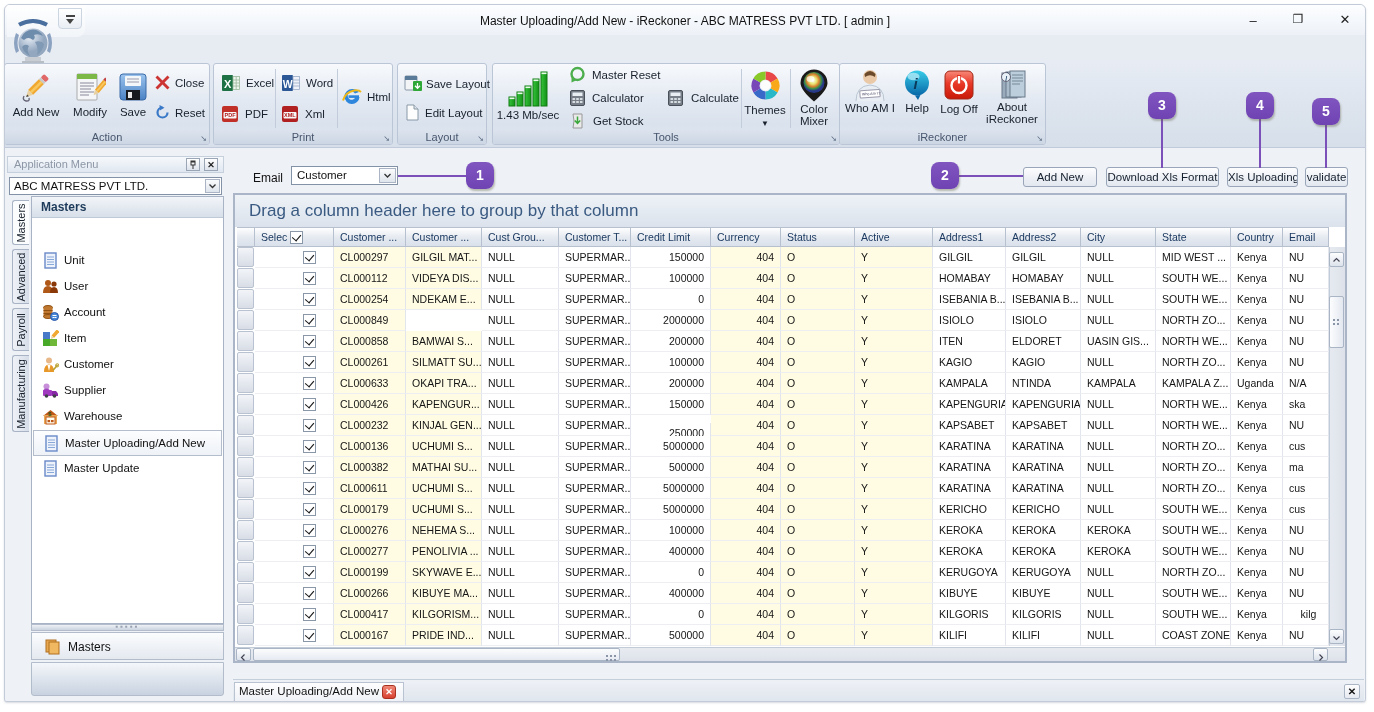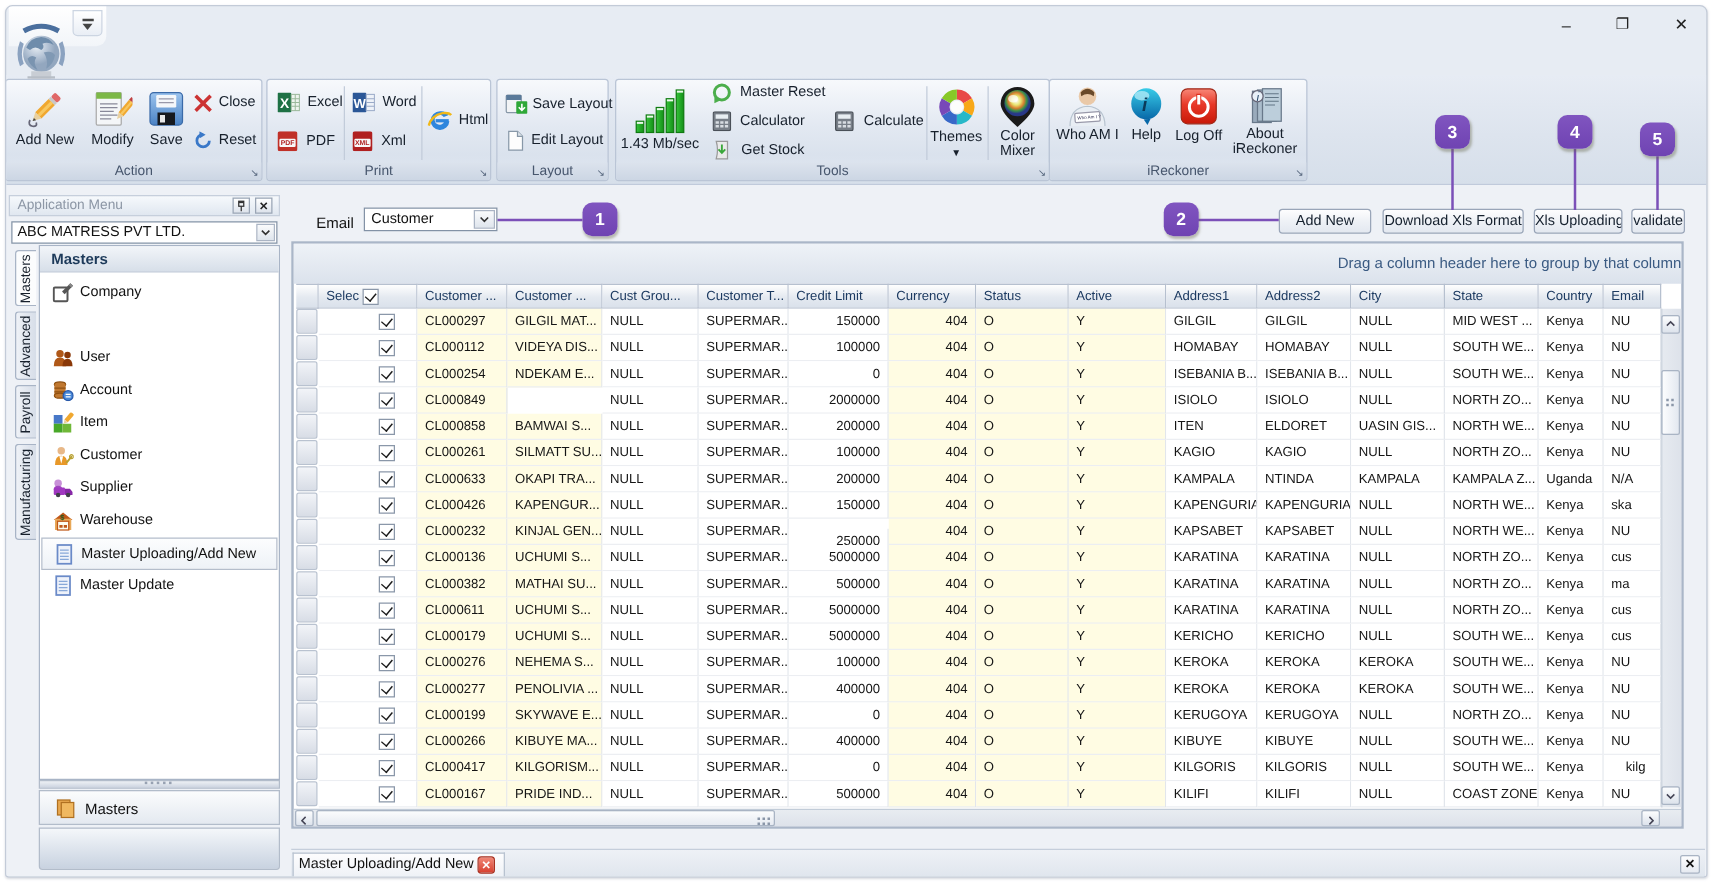--- a/index.html
+++ b/index.html
@@ -49,21 +49,21 @@
 .titem { position:absolute; left:1px; right:1px; height:26px; font-size:11.5px; color:#111; }
 .titem .txt { position:absolute; left:31px; top:6px; white-space:nowrap; }
 .titem .ico { position:absolute; left:9px; top:4px; width:17px; height:17px; }
 .titem.sel { background:linear-gradient(#fcfdfe,#eef2f7); border:1px solid #b4bdcb; }
 .btn { position:absolute; height:20px; background:linear-gradient(#fdfdfe,#eef1f6 50%,#e3e8f0);
   border:1px solid #99a5b8; border-radius:3px; font-size:11.5px; color:#15202e; text-align:center;
   line-height:18px; overflow:hidden; white-space:nowrap; }
 #grid { position:absolute; left:228px; top:45px; width:1114px; height:470px;
   border:2px solid #aab6c8; background:#fff; }
 #groupband { position:absolute; left:0px; top:0px; width:1110px; height:32px;
-  background:linear-gradient(#eef2f7,#dbe2ec); color:#3a5a82; font-size:12px; line-height:31px; padding-left:4px;text-align:right; }
+  background:linear-gradient(#eef2f7,#dbe2ec); color:#3a5a82; font-size:17px; line-height:31px; padding-left:14px; }
 .hcell { position:absolute; top:32px; height:20px; background:linear-gradient(#fefefe,#e4e9f0 55%,#dae1eb);
   border-right:1px solid #b6c0cf; border-top:1px solid #b6c0cf; border-bottom:1px solid #b6c0cf;
   font-size:10.5px; color:#1c3a61; line-height:19px; padding-left:6px; white-space:nowrap; overflow:hidden; }
 .cell { position:absolute; font-size:10.5px; color:#151515; line-height:20px; padding-left:6px;
   border-right:1px solid #e2e6ec; border-bottom:1px solid #eceef2; white-space:nowrap; overflow:hidden; height:21px; background:#fff; }
 .cream { background:#fffce3; }
 .num { text-align:right; padding-right:6px; padding-left:0; }
 .rowsel { position:absolute; left:2px; width:17px; height:20px;
   background:linear-gradient(#f2f4f8,#d8dde6); border:1px solid #b9c2d0; border-radius:2px; }
 .cb { position:absolute; width:13px; height:13px; background:#fff; border:1px solid #8a97a9; }
@@ -72,20 +72,23 @@
   color:#fff; font-size:14px; font-weight:bold; text-align:center; line-height:26px;
   box-shadow:1px 2px 2px rgba(100,100,70,.4); z-index:30; }
 .pline { position:absolute; background:#7b50b8; z-index:29; }
 #doctabs { position:absolute; left:228px; top:531px; width:1131px; height:22px;
   background:linear-gradient(#eef1f6,#e0e6ee); border-top:1px solid #c5cedb; }
 </style>
 </head>
 <body>
 <div id="win">
 
+<div id="titlebar">
+      <div id="title">Master Uploading/Add New - iReckoner - ABC MATRESS PVT LTD. [ admin ]</div>
+    </div>
 <div class="winbtn" style="left:1236px;top:8px;width:24px;">–</div>
 <div class="winbtn" style="left:1281px;top:7px;width:24px;font-size:12px;">❐</div>
 <div class="winbtn" style="left:1328px;top:7px;width:24px;">✕</div>
 <div class="abs" style="left:2px;top:0px;width:78px;height:32px;background:linear-gradient(#fff,#f2f5f9);border-radius:0 0 8px 0;z-index:39;"></div>
 <svg class="abs" style="left:5px;top:7px;z-index:40;" width="46" height="51" viewBox="0 0 46 51">
 <defs>
         <radialGradient id="glb" cx=".38" cy=".3">
           <stop offset="0" stop-color="#e8eef4"></stop>
           <stop offset=".55" stop-color="#b9c7d8"></stop>
           <stop offset="1" stop-color="#93a7bf"></stop>
@@ -366,29 +369,31 @@
           <span>Advanced</span>
         </div>
 <div class="vtab" style="top:155px;height:43px;">
           <span>Payroll</span>
         </div>
 <div class="vtab" style="top:202px;height:77px;">
           <span>Manufacturing</span>
         </div>
 <div id="tree">
 <div id="treeHead">Masters</div>
-<div class="titem" style="top:25px;">
+<div class="titem" style="top:51px;">
             <span class="ico"><svg width="17" height="17" viewBox="0 0 17 17">
-                <rect x="1" y="4" width="11" height="11" rx="1" fill="#fff" stroke="#555" stroke-width="1.6"></rect>
-                <g transform="rotate(45 11.5 5.5)">
-                  <rect x="10" y="0" width="3" height="9.5" fill="#555"></rect>
-                  <rect x="10" y="0" width="3" height="2" fill="#888"></rect>
+                <rect x="3" y="1" width="11" height="15" fill="#eef2fa" stroke="#6a8ac8" stroke-width="1.4"></rect>
+                <g stroke="#88a8d8">
+                  <line x1="5" y1="5" x2="12" y2="5"></line>
+                  <line x1="5" y1="7.5" x2="12" y2="7.5"></line>
+                  <line x1="5" y1="10" x2="12" y2="10"></line>
+                  <line x1="5" y1="12.5" x2="12" y2="12.5"></line>
                 </g>
               </svg></span>
-            <span class="txt">Company</span>
+            <span class="txt">Unit</span>
           </div>
 <div class="titem" style="top:77px;">
             <span class="ico"><svg width="17" height="17" viewBox="0 0 17 17">
                 <circle cx="6" cy="5" r="3" fill="#b05818"></circle>
                 <path d="M1 15 Q1 8 6 8 Q11 8 11 15Z" fill="#b05818"></path>
                 <circle cx="12" cy="6" r="2.6" fill="#8a3808"></circle>
                 <path d="M8 15 Q8 9 12 9 Q16 9 16 15Z" fill="#8a3808"></path>
               </svg></span>
             <span class="txt">User</span>
           </div>

